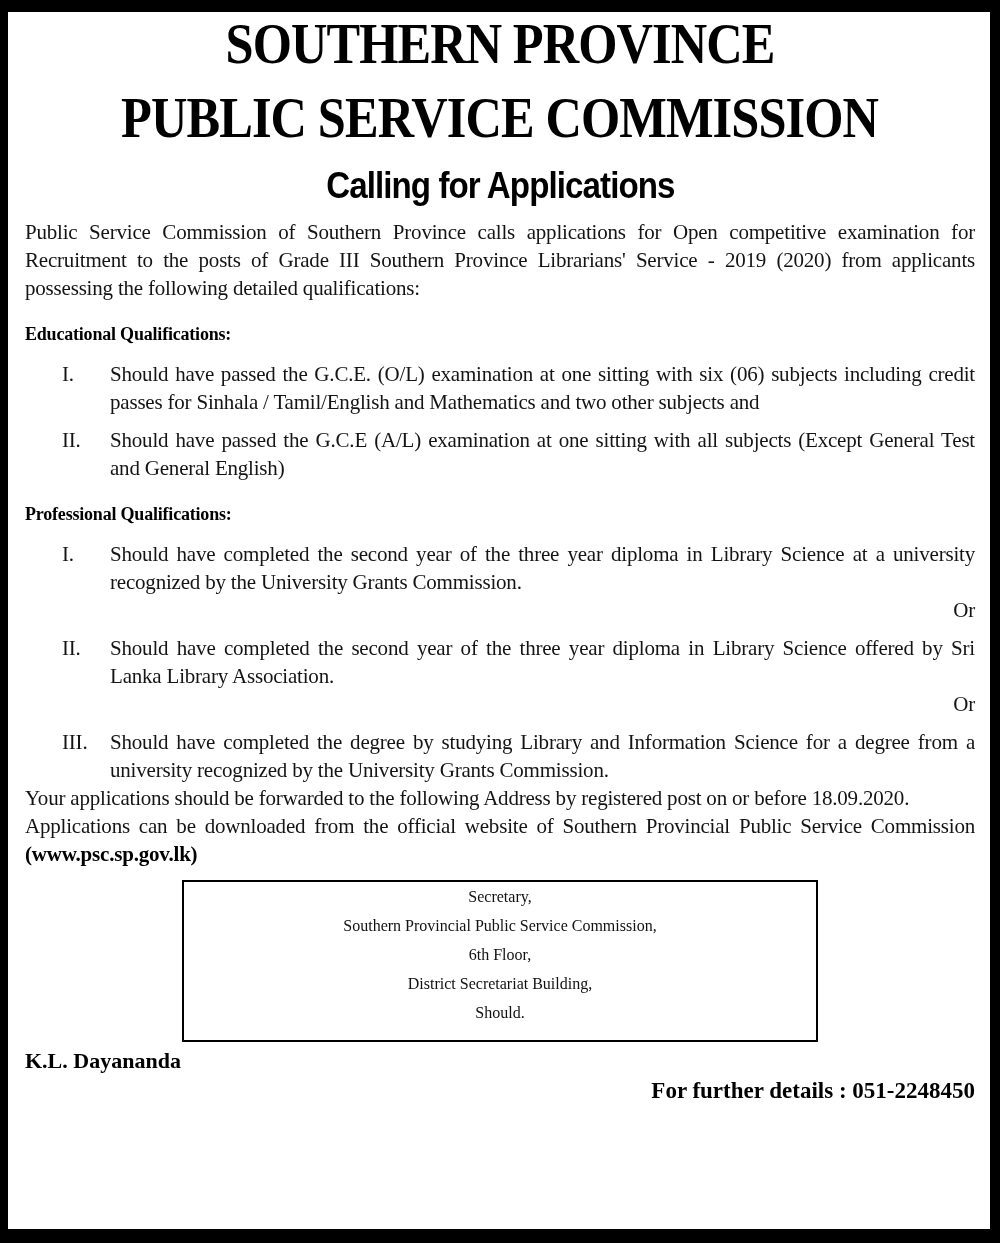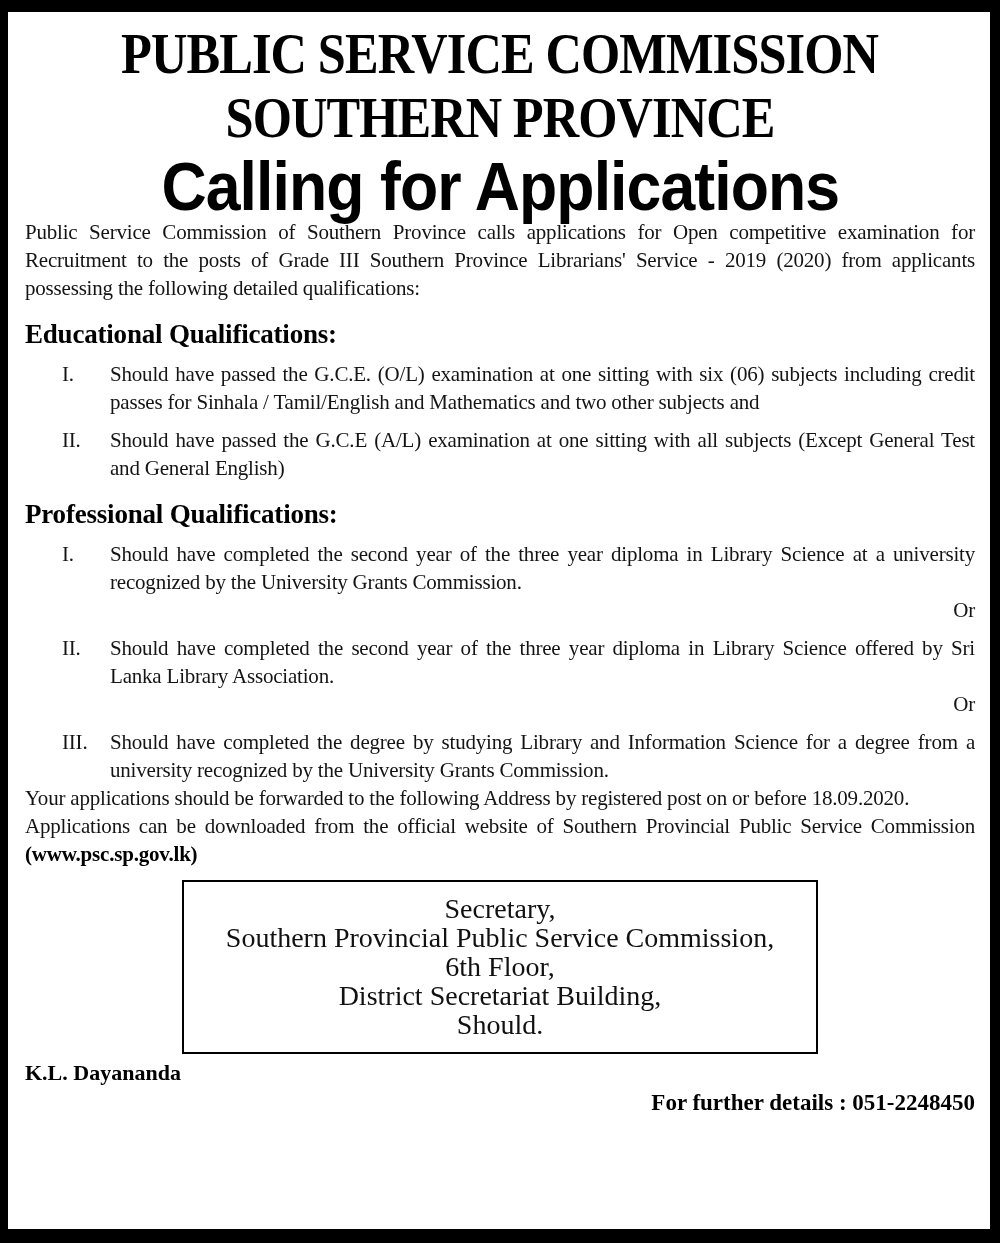--- a/index.html
+++ b/index.html
@@ -36,42 +36,42 @@
     white-space: nowrap;
     letter-spacing: -1px;
   }
   .ttl.line1 { margin-top: 10px; }
   .ttl.line2 { margin-top: 0; }
   .subtitle {
     text-align: center;
     font-family: "Liberation Sans", sans-serif;
     font-weight: bold;
     color: #000000;
-    font-size: 68px;
+    font-size: 36px;
     line-height: 64px;
     margin-top: 4px;
   }
   .subtitle .cond {
     display: inline-block;
     transform: scaleX(0.92);
     transform-origin: center;
     white-space: nowrap;
     letter-spacing: -1px;
   }
   p.body-par {
     margin: 0;
     font-size: 21px;
     line-height: 28px;
     text-align: justify;
     letter-spacing: -0.2px;
   }
   .intro { margin-top: 12px; }
   h2.section-h {
     margin: 16px 0 0 0;
-    font-size: 27px;
+    font-size: 18px;
     line-height: 32px;
     font-weight: bold;
     color: #000000;
     letter-spacing: -0.2px;
   }
   .item {
     display: flex;
     margin-top: 10px;
     font-size: 21px;
     line-height: 28px;
@@ -88,23 +88,23 @@
   }
   .item .or-line { text-align: right; }
   .fw-par { margin-top: 14px; }
   .dl-par { margin-top: 12px; }
   .dl-par b { font-weight: bold; color: #000000; }
   .address-box {
     box-sizing: border-box;
     width: 636px;
     margin: 12px auto 0 auto;
     border: 2px solid #000000;
-    padding: 12px 10px 13px 10px;
+    padding: 0 10px 13px 10px;
     text-align: center;
-    font-size: 28px;
+    font-size: 16px;
     line-height: 29px;
     color: #111111;
   }
   .address-box div { white-space: nowrap; }
   .sig {
     margin-top: 6px;
     font-weight: bold;
     color: #000000;
     font-size: 22px;
     line-height: 26px;
@@ -116,22 +116,22 @@
     color: #000000;
     font-size: 23px;
     line-height: 26px;
   }
 </style>
 </head>
 <body>
 
 <div class="content">
 
+  <h1 class="ttl line2"><span class="cond">SOUTHERN PROVINCE</span></h1>
   <h1 class="ttl line1"><span class="cond">PUBLIC SERVICE COMMISSION</span></h1>
-  <h1 class="ttl line2"><span class="cond">SOUTHERN PROVINCE</span></h1>
   <div class="subtitle"><span class="cond">Calling for Applications</span></div>
 
   <p class="body-par intro">Public Service Commission of Southern Province calls applications for Open competitive examination for Recruitment to the posts of Grade III Southern Province Librarians' Service - 2019 (2020) from applicants possessing the following detailed qualifications:</p>
 
   <h2 class="section-h">Educational Qualifications:</h2>
 
   <div class="item">
     <span class="num">I.</span>
     <div class="itext">Should have passed the G.C.E. (O/L) examination at one sitting with six (06) subjects including credit passes for Sinhala / Tamil/English and Mathematics and two other subjects and</div>
   </div>

